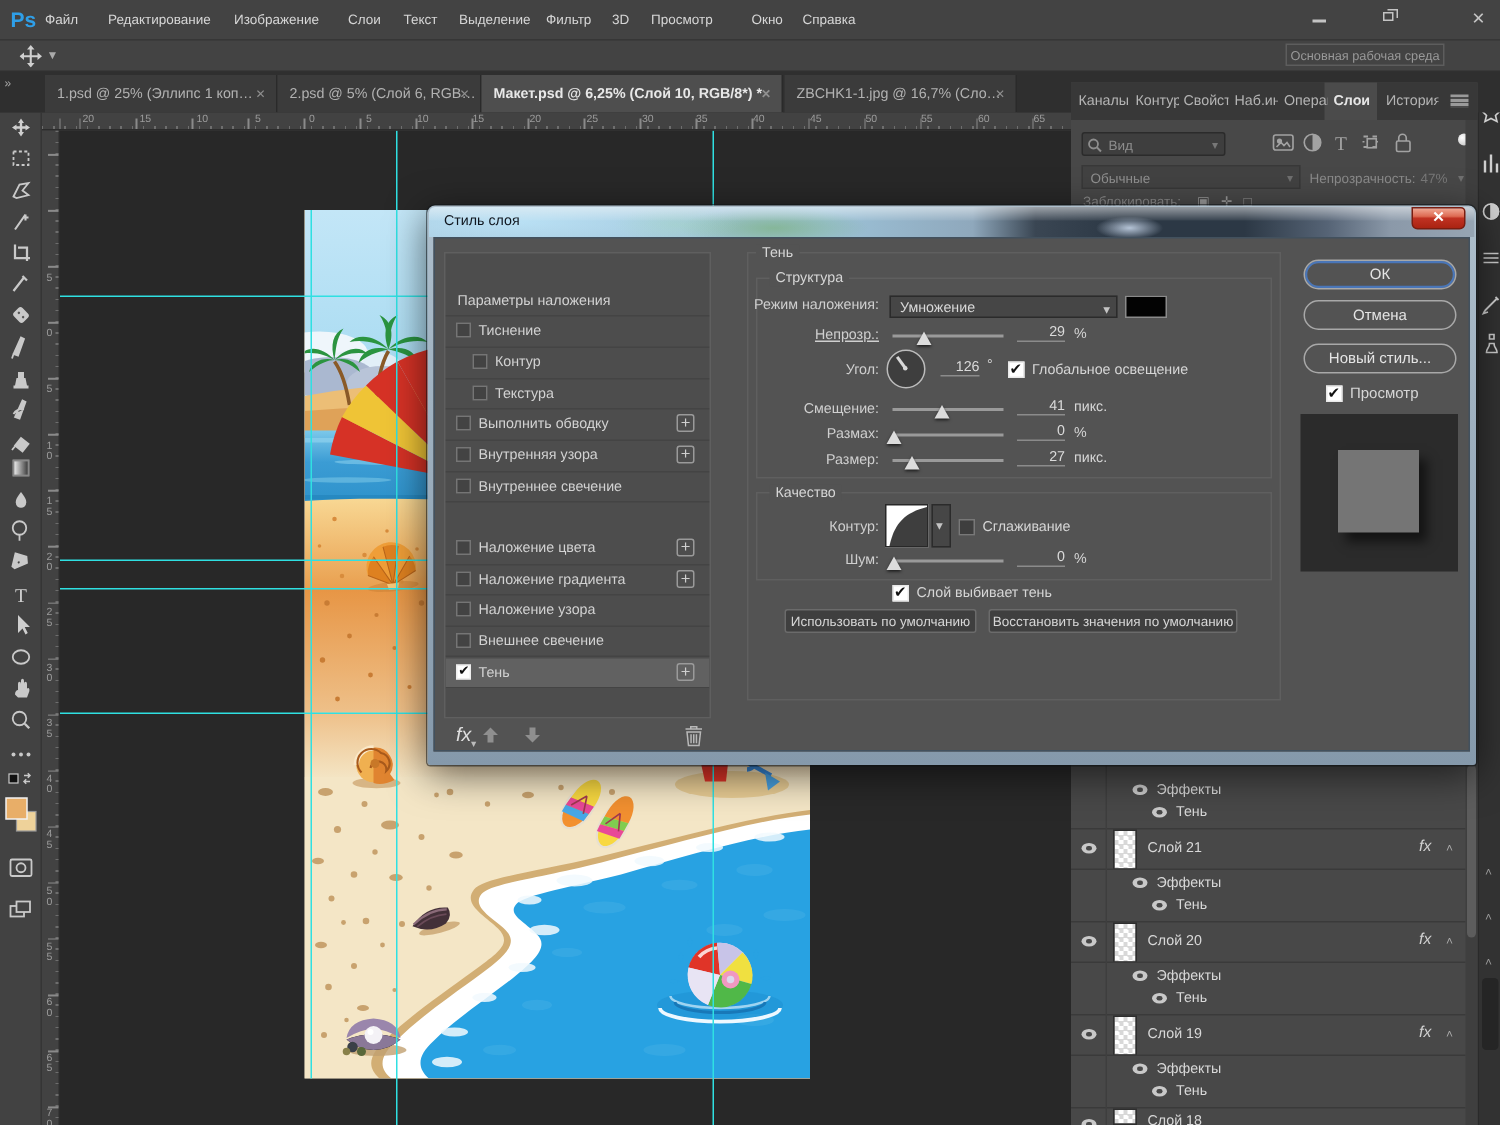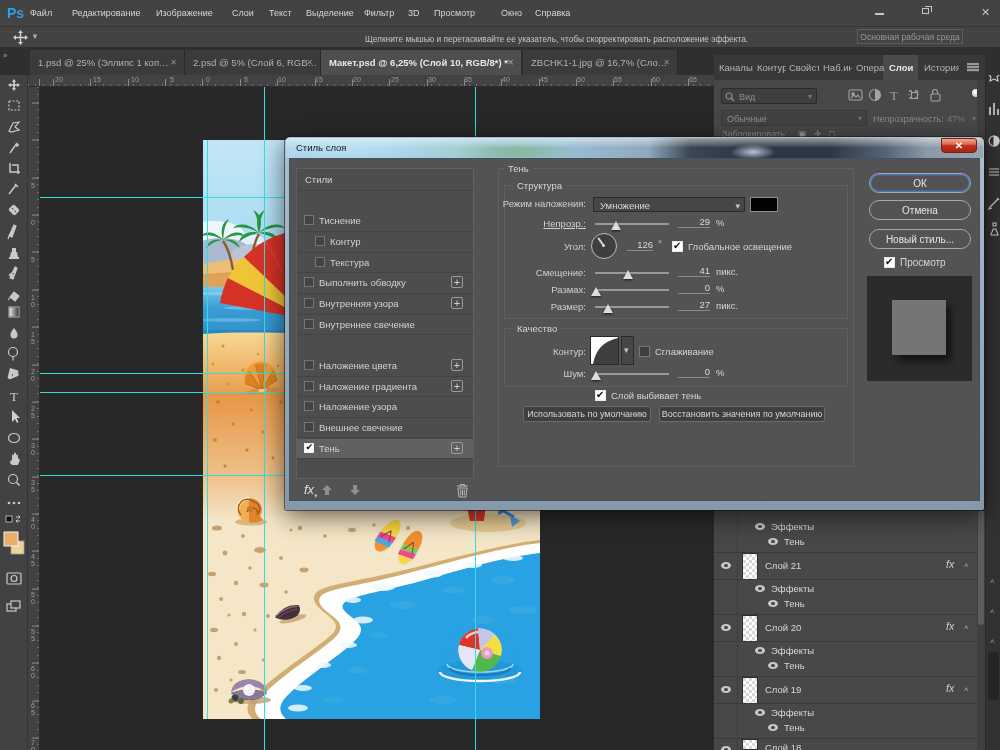--- a/index.html
+++ b/index.html
@@ -108,21 +108,20 @@
   <span style="position:absolute;left:922px;top:8px;width:7px;height:6px;border:1px solid #c4c4c4"></span>
   <span style="position:absolute;left:925px;top:6px;width:7px;height:6px;border:1px solid #c4c4c4;border-bottom:none;border-left:none"></span>
   <span class="winbtn" style="left:981px;font-size:11px">✕</span>
 </div>
 
 <div class="abs" id="optbar">
   <svg style="position:absolute;left:13px;top:3px" width="15" height="15" viewBox="0 0 15 15">
     <path d="M7.5 0 L10 3 L8.2 3 L8.2 6.8 L12 6.8 L12 5 L15 7.5 L12 10 L12 8.2 L8.2 8.2 L8.2 12 L10 12 L7.5 15 L5 12 L6.8 12 L6.8 8.2 L3 8.2 L3 10 L0 7.5 L3 5 L3 6.8 L6.8 6.8 L6.8 3 L5 3 Z" fill="#cfcfcf"></path>
   </svg>
   <span style="position:absolute;left:31px;top:5px;color:#aaa;font-size:8px">▼</span>
-  <span id="hint">Щелкните мышью и перетаскивайте ее указатель, чтобы скорректировать расположение эффекта.</span>
   <div id="wsbox">Основная рабочая среда</div>
 </div>
 
 <div class="abs" id="tabbar">
   <span style="position:absolute;left:3px;top:3px;color:#a8a8a8;font-size:8px">»</span>
   <div class="tab" style="left:30px;width:155px;">1.psd @ 25% (Эллипс 1 коп…<span class="x">✕</span></div>
   <div class="tab" style="left:185px;width:136px;">2.psd @ 5% (Слой 6, RGB…<span class="x">✕</span></div>
   <div class="tab active" style="left:321px;width:201px;">Макет.psd @ 6,25% (Слой 10, RGB/8*) *<span class="x">✕</span></div>
   <div class="tab" style="left:523px;width:155px;">ZBCHK1-1.jpg @ 16,7% (Сло…<span class="x">✕</span></div>
 </div>
@@ -600,22 +599,22 @@
   <div style="position:absolute;left:2px;top:597px;width:11px;height:48px;background:#252525;border-radius:3px;"></div>
 </div>
 
 <div class="abs" id="dlg">
   <div id="dlgtitle"></div>
   <span id="dlgname">Стиль слоя</span>
   <div id="dlgx">✕</div>
   <div id="dlgclient">
 
     <div id="stylelist" style="position:absolute;left:6px;top:9px;width:178px;height:311px;border:1px solid #5f5f5f;background:#4d4d4d;overflow:hidden">
-      <div class="srow" style="top:1px">
-          <span class="sl" style="left:8px">Стили</span>
+      <div class="srow" style="top:21.6px">
+          <span class="sl" style="left:8px">Параметры наложения</span>
         </div>
       <div class="srow" style="top:42.3px">
           <span class="cbx" style="left:7px"></span>
           <span class="sl" style="left:22px">Тиснение</span>
         </div>
       <div class="srow" style="top:62.9px">
           <span class="cbx" style="left:18px"></span>
           <span class="sl" style="left:33px">Контур</span>
         </div>
       <div class="srow" style="top:83.6px">

